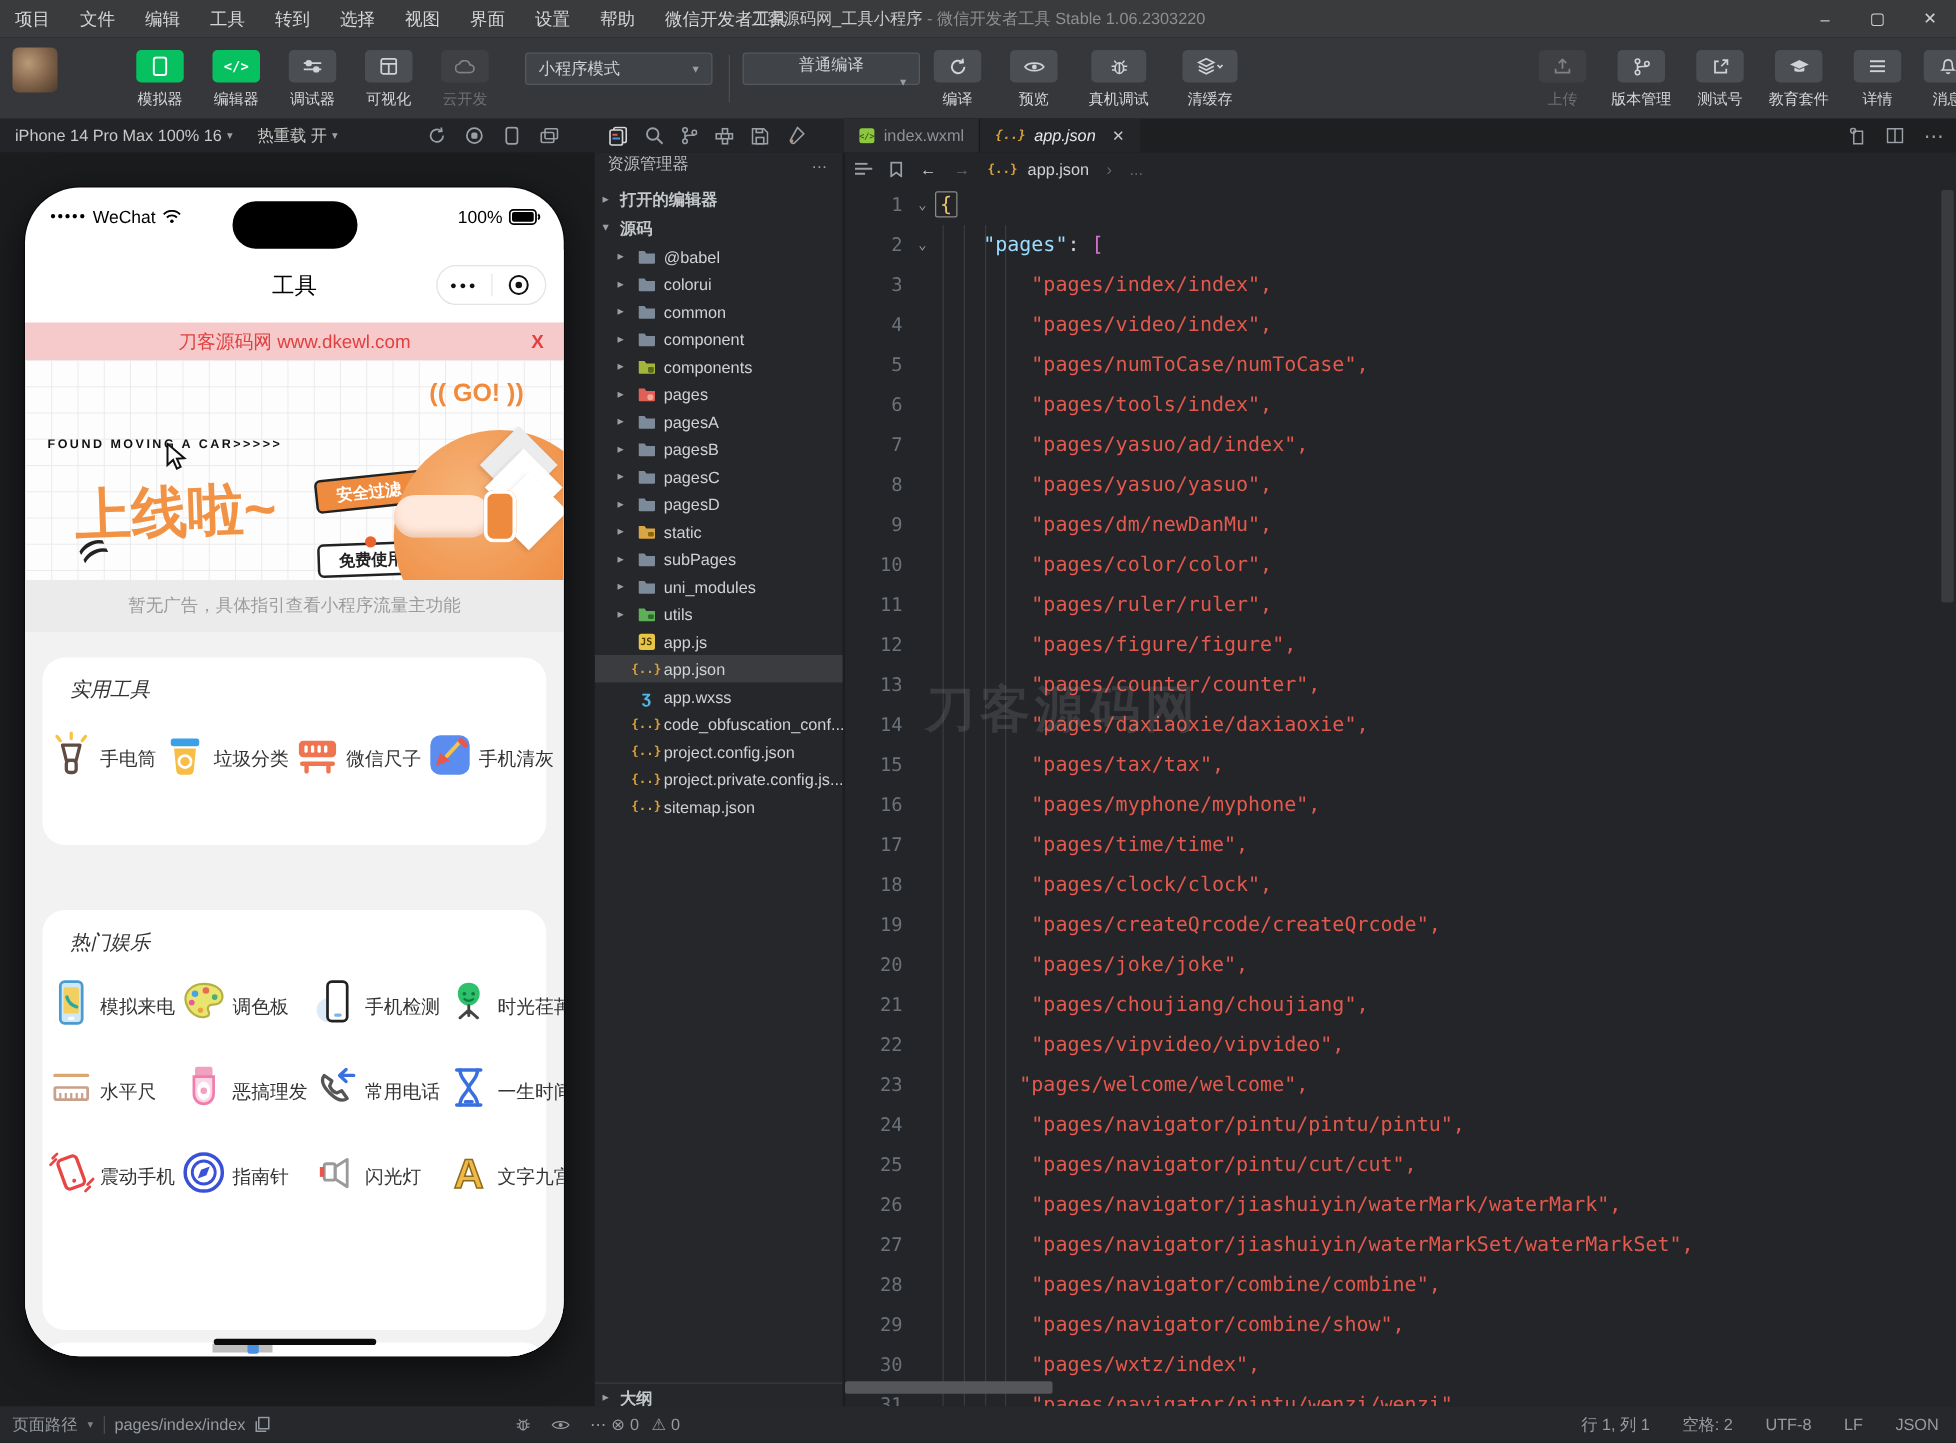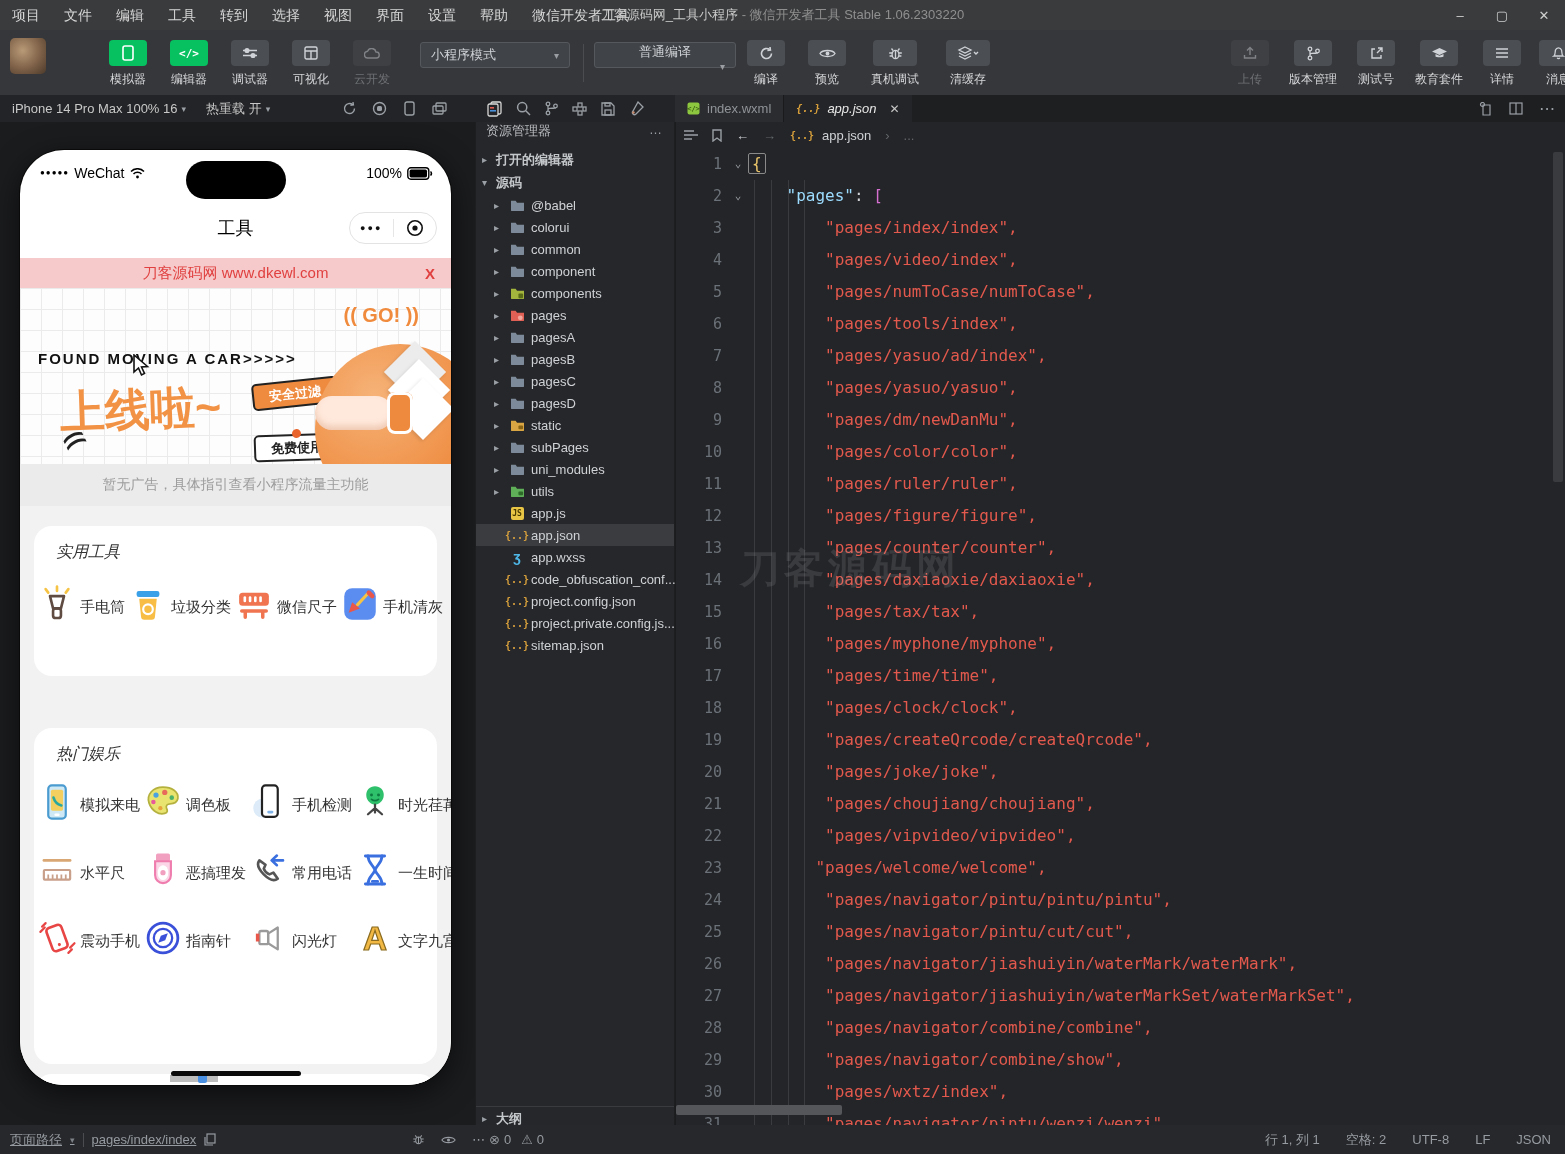--- a/index.html
+++ b/index.html
@@ -68,21 +68,21 @@
   #p-adbar .txt { flex:1; text-align:center; color:#e04040; font-size:15px; }
   #p-adbar .x { position:absolute; right:16px; color:#e04040; font-size:15px; font-weight:bold; }
 
   
   #hero { position:absolute; left:0; top:138px; width:100%; height:176px; background:#fdfdfd; overflow:hidden;
     background-image:linear-gradient(#ebebeb 1px, transparent 1px), linear-gradient(90deg, #ebebeb 1px, transparent 1px);
     background-size:21px 21px; }
   #hero-title { position:absolute; left:16px; top:12px; font-size:33px; font-weight:900; color:#1d1d1d; letter-spacing:1px; white-space:nowrap; }
   #hero-title .orange { color:#f08a3c; }
   #hero-go { position:absolute; right:32px; top:16px; color:#f08a3c; font-weight:800; font-size:20px; }
-  #hero-sub { position:absolute; left:18px; top:62px; font-size:15px; font-weight:800; color:#111; letter-spacing:2px; }
+  #hero-sub { position:absolute; left:18px; top:62px; font-size:10px; font-weight:800; color:#111; letter-spacing:2px; }
   #hero-launch { position:absolute; left:40px; top:92px; font-size:45px; font-weight:900; color:#f29244; transform:rotate(-2deg); }
   .ticket { position:absolute; width:86px; height:27px; border:2px solid #222; border-radius:5px; display:flex; align-items:center; justify-content:center;
     font-size:13px; font-weight:bold; }
   #ticket1 { left:232px; top:92px; background:#ef8b3f; color:#fff; transform:rotate(-6deg); }
   #ticket2 { left:234px; top:146px; background:#fff; color:#222; transform:rotate(-2deg); }
   #ticket2::before { content:""; position:absolute; top:-7px; left:50%; transform:translateX(-50%); width:9px; height:9px; border-radius:50%; background:#e8642c; }
   #hero-circle { position:absolute; right:-34px; bottom:-50px; width:170px; height:170px; border-radius:50%;
     background:radial-gradient(circle at 35% 30%, #f6b277, #ee8a3e 70%); }
   .diamond { position:absolute; width:44px; height:44px; transform:rotate(45deg); background:#fff; box-shadow:0 2px 4px rgba(0,0,0,.12); }
   #hand { position:absolute; right:58px; bottom:34px; width:78px; height:34px; background:#ffe9dc; border-radius:18px;
@@ -146,21 +146,21 @@
   .tok-plain { color:#cfd2d6; }
   .tok-bracket { color:#d670d0; }
   .tok-str { color:#e3594d; }
   #watermark { position:absolute; left:64px; top:404px; font-size:40px; font-weight:bold; letter-spacing:4px;
     color:rgba(175,175,180,0.16); white-space:nowrap; pointer-events:none; }
   #hscroll { position:absolute; left:0; bottom:10px; width:166px; height:10px; background:#55565a; border-radius:2px; }
   #vscroll { position:absolute; right:2px; top:30px; width:10px; height:330px; background:#3a3b3f; border-radius:2px; }
 
   
   #statusbar { position:absolute; left:0; bottom:0; width:1565px; height:29px; background:#27282b; color:#969ba1; font-size:13px; }
-  #sb-left { position:absolute; left:10px; top:0; height:29px; display:flex; align-items:center; gap:8px;text-decoration:underline; }
+  #sb-left { position:absolute; left:10px; top:0; height:29px; display:flex; align-items:center; gap:8px; }
   #sb-left .vd { width:1px; height:14px; background:#4a4c50; }
   #sb-mid { position:absolute; left:412px; top:0; height:29px; display:flex; align-items:center; gap:16px; }
   #sb-counts { position:absolute; left:489px; top:0; height:29px; display:flex; align-items:center; gap:10px; }
   #sb-right { position:absolute; right:14px; top:0; height:29px; display:flex; align-items:center; gap:26px; }
   .sb-ic { display:flex; align-items:center; gap:4px; }
 </style>
 </head>
 <body>
 
 <div id="titlebar">

